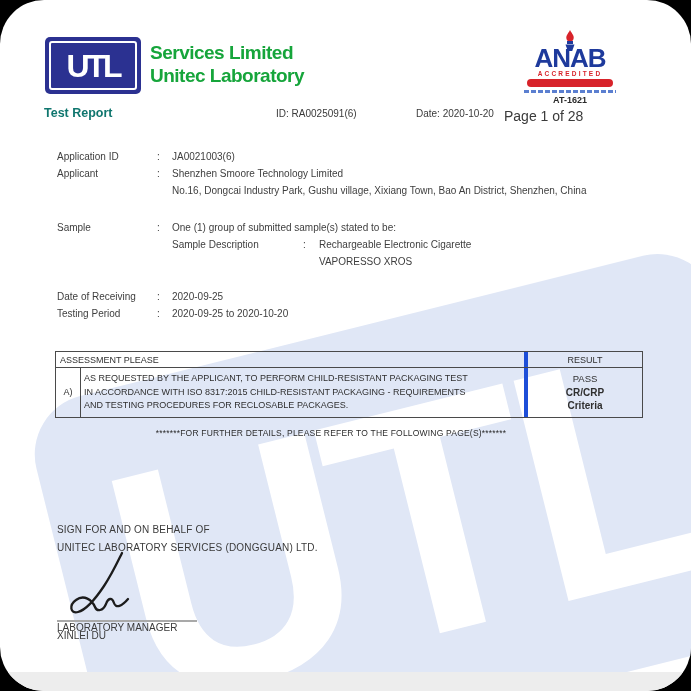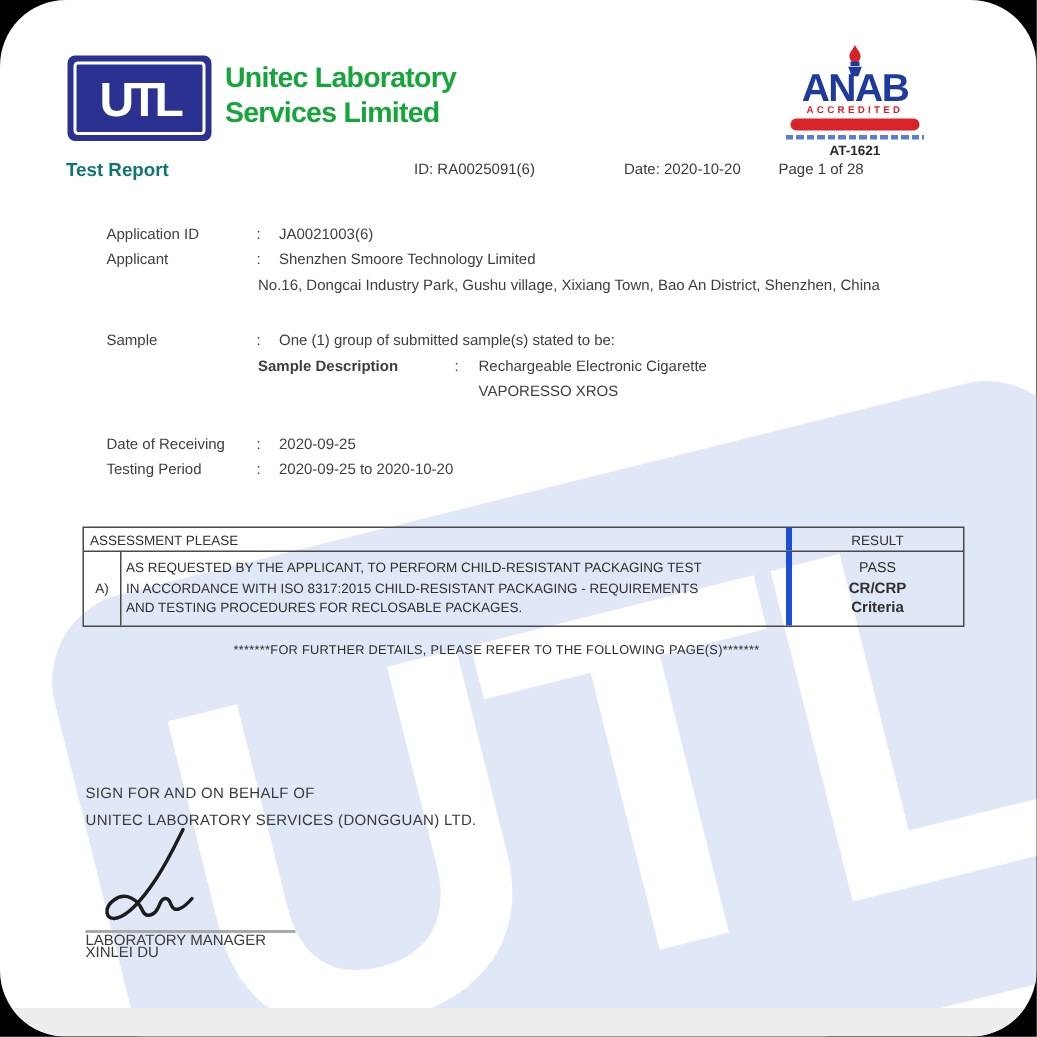--- a/index.html
+++ b/index.html
@@ -89,27 +89,27 @@
   .anab-dashes {
     width: 92px; height: 3px; margin: 3px auto 0;
     background: repeating-linear-gradient(90deg, #5b7fd0 0 5px, transparent 5px 7px);
   }
   .anab-cert { font-size: 9px; font-weight: bold; color: #2a2a2a; margin-top: 2px; }
 
   
   .rpt-title { position: absolute; left: 44px; top: 106px; font-size: 12.5px; font-weight: bold; color: #0f766e; }
   .rpt-id    { position: absolute; left: 228px; top: 108px; font-size: 10px; color: #3a3a3a; padding-left: 48px; }
   .rpt-date  { position: absolute; left: 387px; top: 108px; font-size: 10px; color: #3a3a3a; padding-left: 29px; }
-  .rpt-page  { position: absolute; left: 519px; top: 108px; font-size: 10px; color: #3a3a3a; }
-
-  
-  .frow { position: absolute; left: 71px; display: flex; font-size: 10px; color: #3e3e3e; white-space: nowrap; }
+  .rpt-page  { position: absolute; left: 504px; top: 108px; font-size: 14px; color: #3a3a3a; }
+
+  
+  .frow { position: absolute; left: 57px; display: flex; font-size: 10px; color: #3e3e3e; white-space: nowrap; }
   .flabel { width: 100px; }
   .fcolon { width: 15px; }
-  .flabel2 { width: 131px; font-weight: bold; }
+  .flabel2 { width: 131px; }
   .fcolon2 { width: 16px; }
 
   
   .atable {
     position: absolute; left: 55px; top: 351px; width: 586px;
     border: 1px solid #4a4a4a; font-size: 9px; color: #2f2f2f;
   }
   .t-head { display: flex; border-bottom: 1px solid #4a4a4a; height: 15px; align-items: stretch; }
   .t-head .req { flex: 1; padding-left: 4px; display: flex; align-items: center; }
   .t-col-res {
@@ -148,22 +148,22 @@
     <span>UTL</span>
   </div>
 
   <div class="content">
 
     <div class="utl-logo">
       <div class="inner-frame"></div>
       <div class="utl-text">UTL</div>
     </div>
     <div class="company">
+      <div>Services Limited</div>
       <div>Unitec Laboratory</div>
-      <div>Services Limited</div>
     </div>
 
 
     <div class="anab">
       <div class="anab-torch">
         <svg width="18" height="21" viewBox="0 0 18 21">
           <path d="M9 0 C7 4 4.5 5.5 5.5 9 C6.5 12.5 11.5 12.5 12.5 9 C13.5 5.5 11 4 9 0" fill="#d8232a"></path>
           <rect x="6" y="11" width="6" height="3" fill="#1e3a9c"></rect>
           <path d="M4.5 14.5 L13.5 14.5 L11.2 21 L6.8 21 Z" fill="#1e3a9c"></path>
         </svg>

